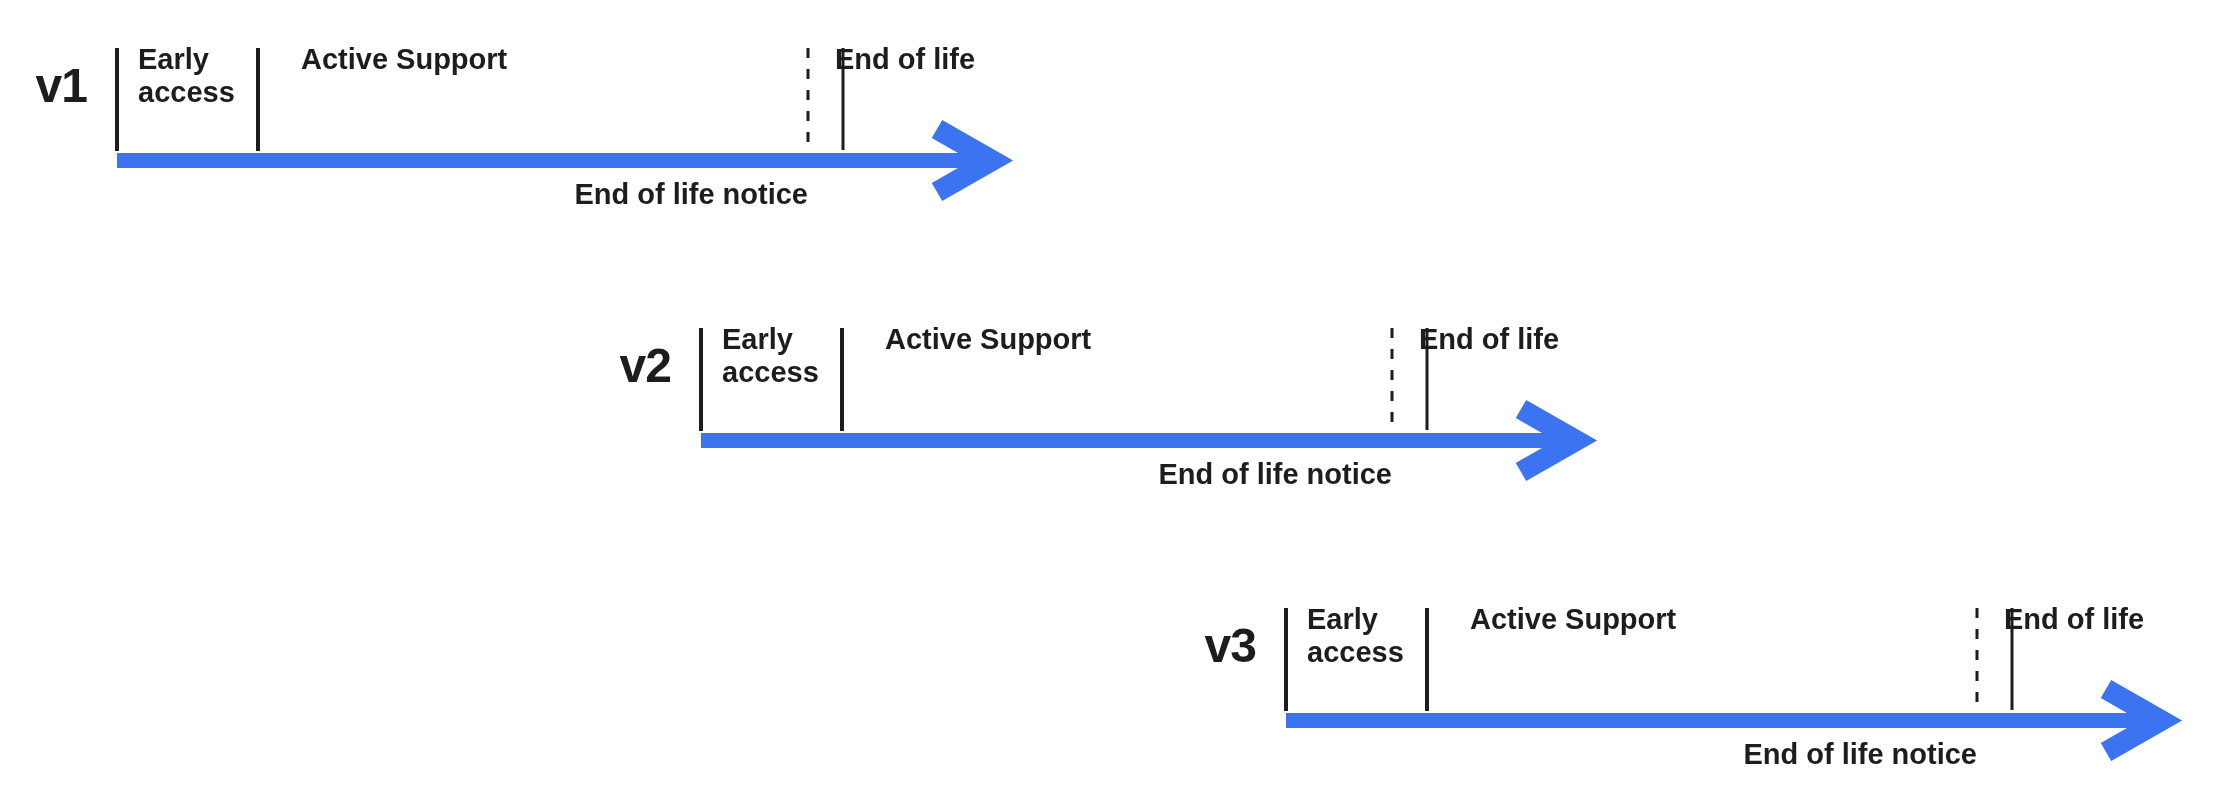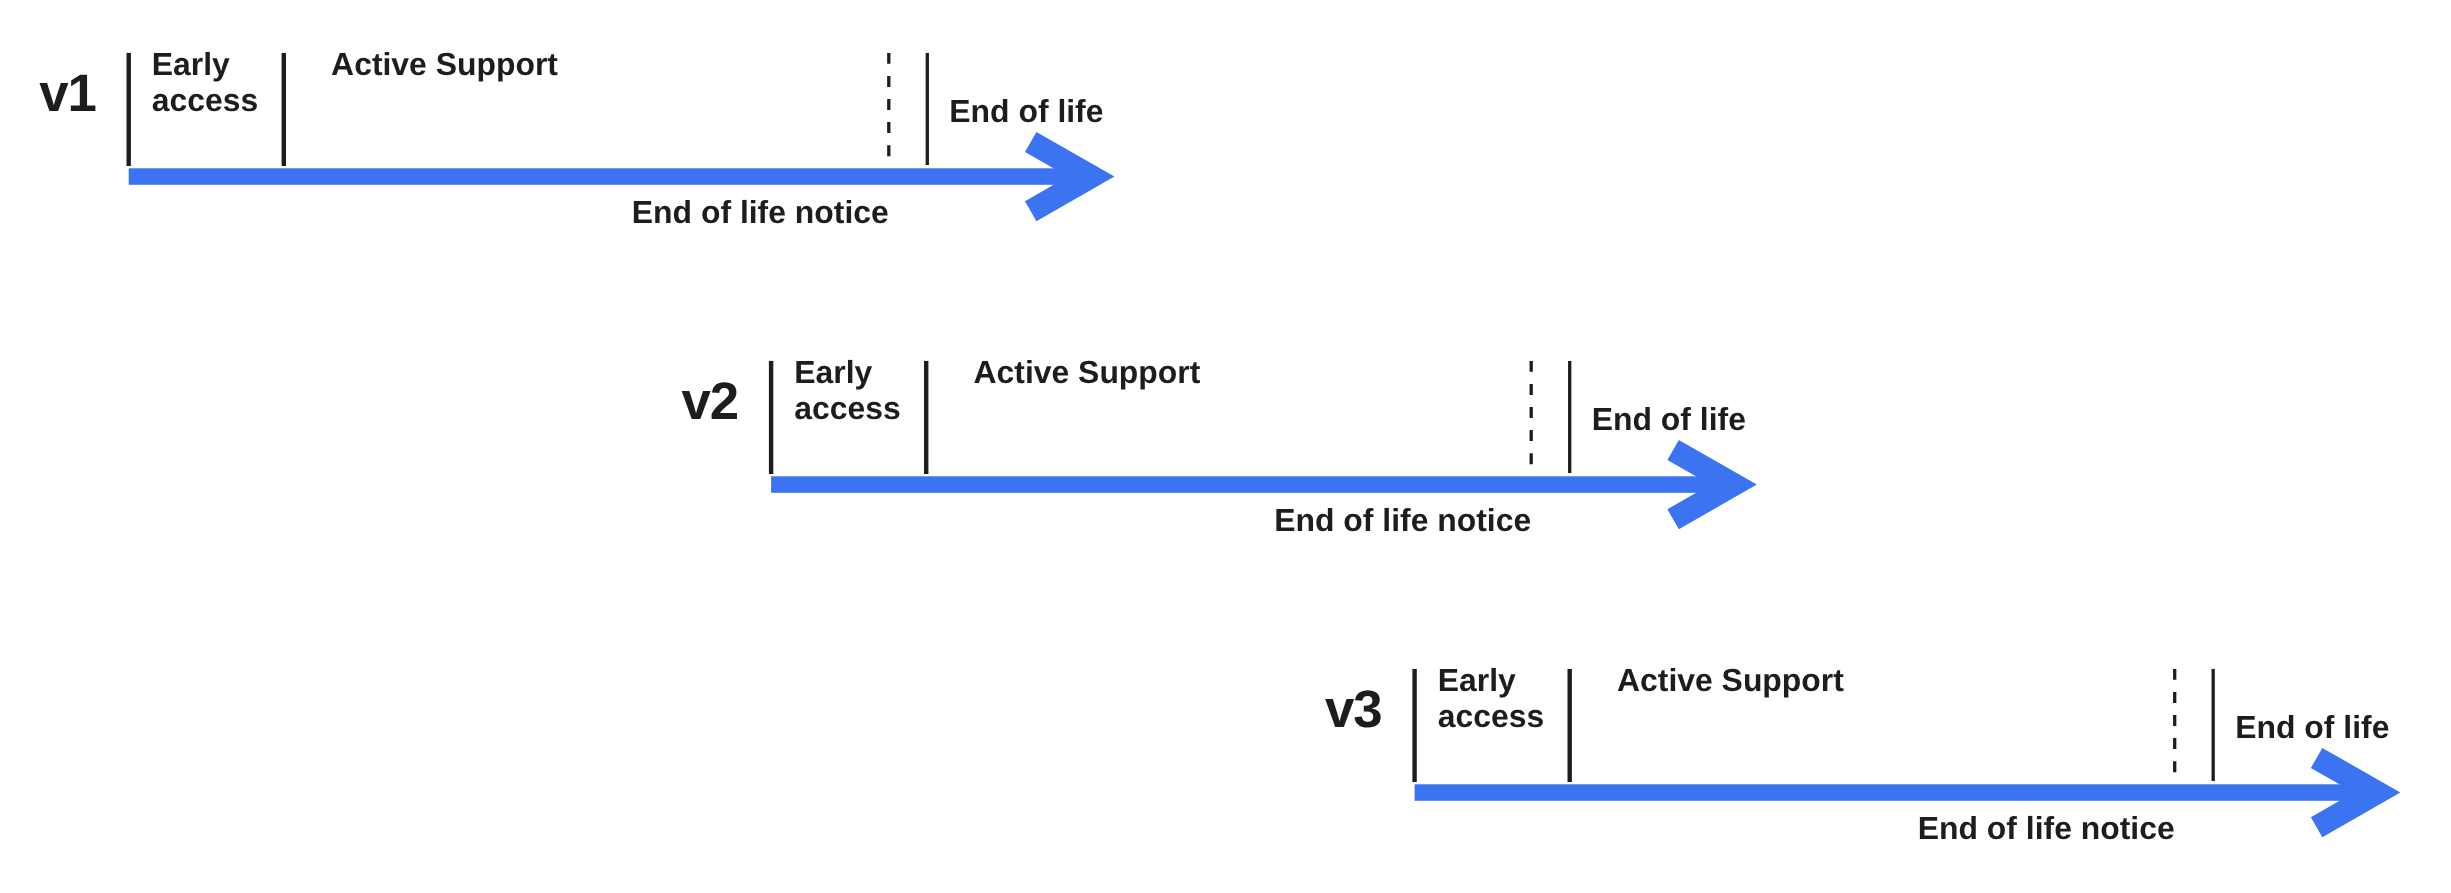--- a/index.html
+++ b/index.html
@@ -54,24 +54,23 @@
     top: -5px;
     width: 118px;
   }
   .label-active-support {
     left: 283px;
     top: -5px;
     white-space: nowrap;
     margin-left: 21px;
   }
   .label-end-of-life {
-    left: 866px;
+    left: 838px;
     top: -5px;
     white-space: nowrap;
-    margin-top: 43px;
   }
   .label-eol-notice {
     right: 309px;
     top: 130px;
     white-space: nowrap;
     text-align: center;
   }
 </style>
 </head>
 <body>

